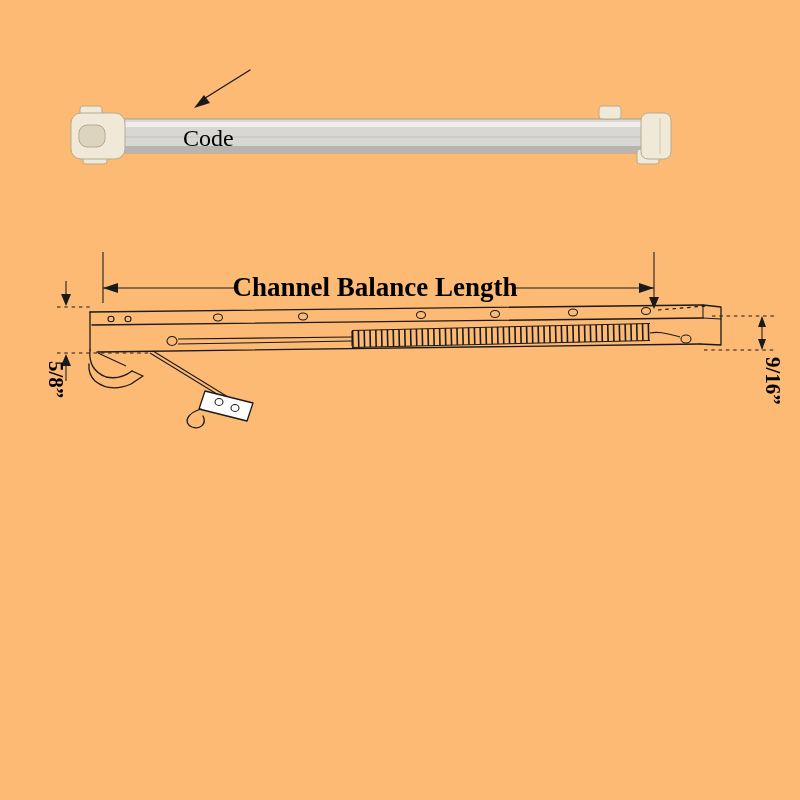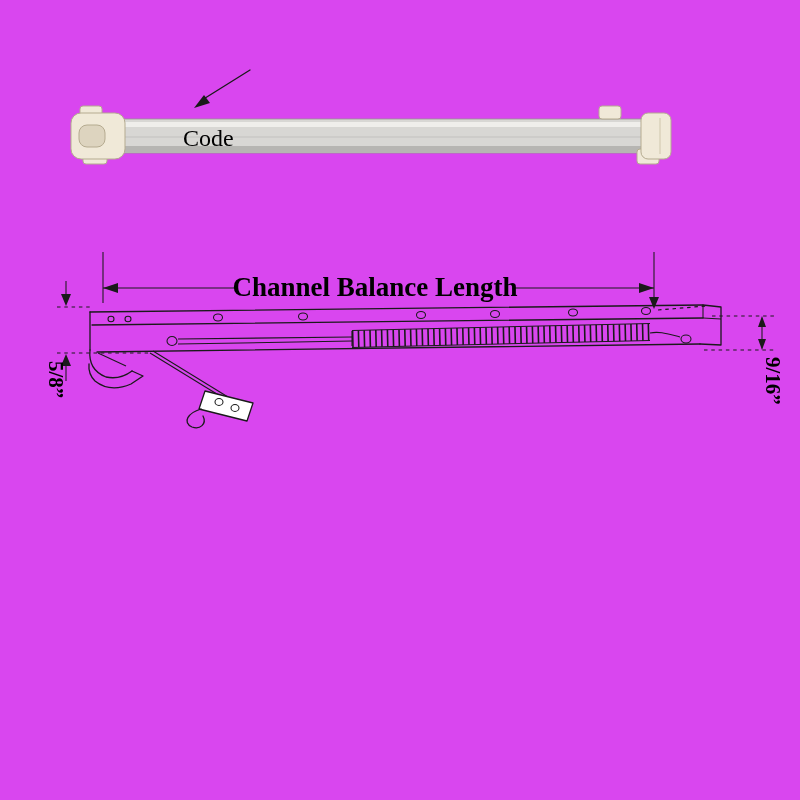--- a/index.html
+++ b/index.html
@@ -1,16 +1,16 @@
 <!DOCTYPE html>
 <html><head>
 <meta charset="utf-8">
 <style>
   html,body { margin:0; padding:0; background:#ffffff; }
-  .canvas { position:relative; width:800px; height:800px; background:#d946ef; overflow:hidden; }
+  .canvas { position:relative; width:800px; height:800px; background:#fdba74; overflow:hidden; }
   svg { display:block; }
   .ln   { stroke:#1a1a1a; stroke-width:1.3; fill:none; stroke-linecap:round; stroke-linejoin:round; }
   .lnthin { stroke:#1a1a1a; stroke-width:1.05; fill:none; }
   .dash { stroke:#1a1a1a; stroke-width:1.2; fill:none; stroke-dasharray:3.5 3.8; }
   .fillb { fill:#1a1a1a; stroke:none; }
   .coil { stroke:#1a1a1a; stroke-width:17; fill:none; stroke-dasharray:1.6 4.2; }
   .whitefill { fill:#ffffff; }
   text { font-family:"Liberation Serif", serif; fill:#000; }
   .code-text { font-size:24px; }
   .len-text  { font-size:27px; font-weight:bold; }

